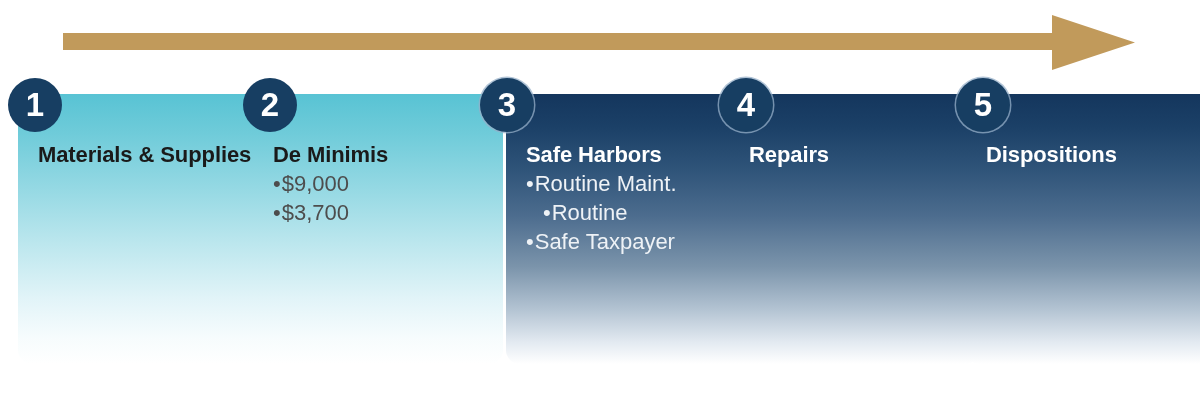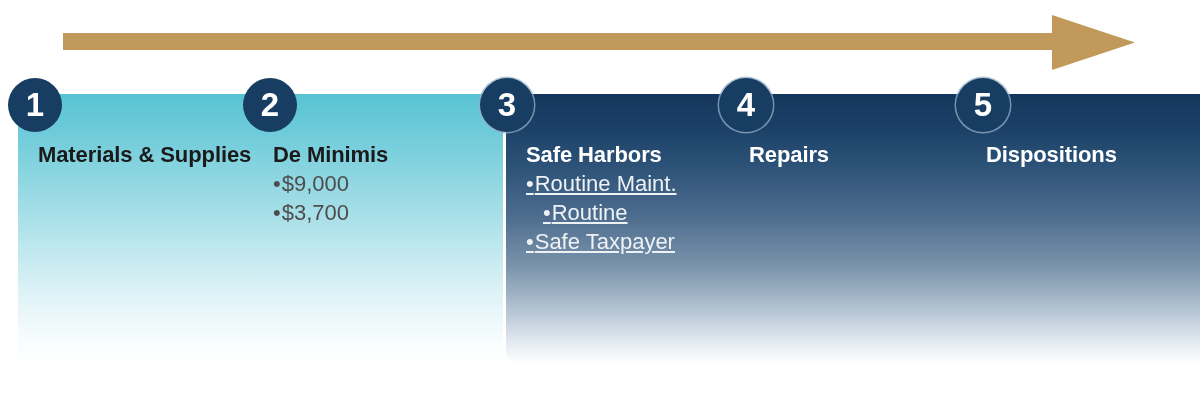--- a/index.html
+++ b/index.html
@@ -87,21 +87,21 @@
   }
   .bullets li {
     font-size: 22px;
     line-height: 29px;
     white-space: nowrap;
   }
   .bullets li .bl {
     margin-right: 1px;
   }
   .card.cyan .bullets li { color: #4d4d4d; }
-  .card.navy .bullets li { color: #eef2f6; text-decoration: underline; }
+  .card.navy .bullets li { color: #eef2f6; }
   .bullets li.indent { padding-left: 17px; }
 
   
   .badge {
     position: absolute;
     width: 54px;
     height: 54px;
     border-radius: 50%;
     background: #173e62;
     color: #ffffff;

